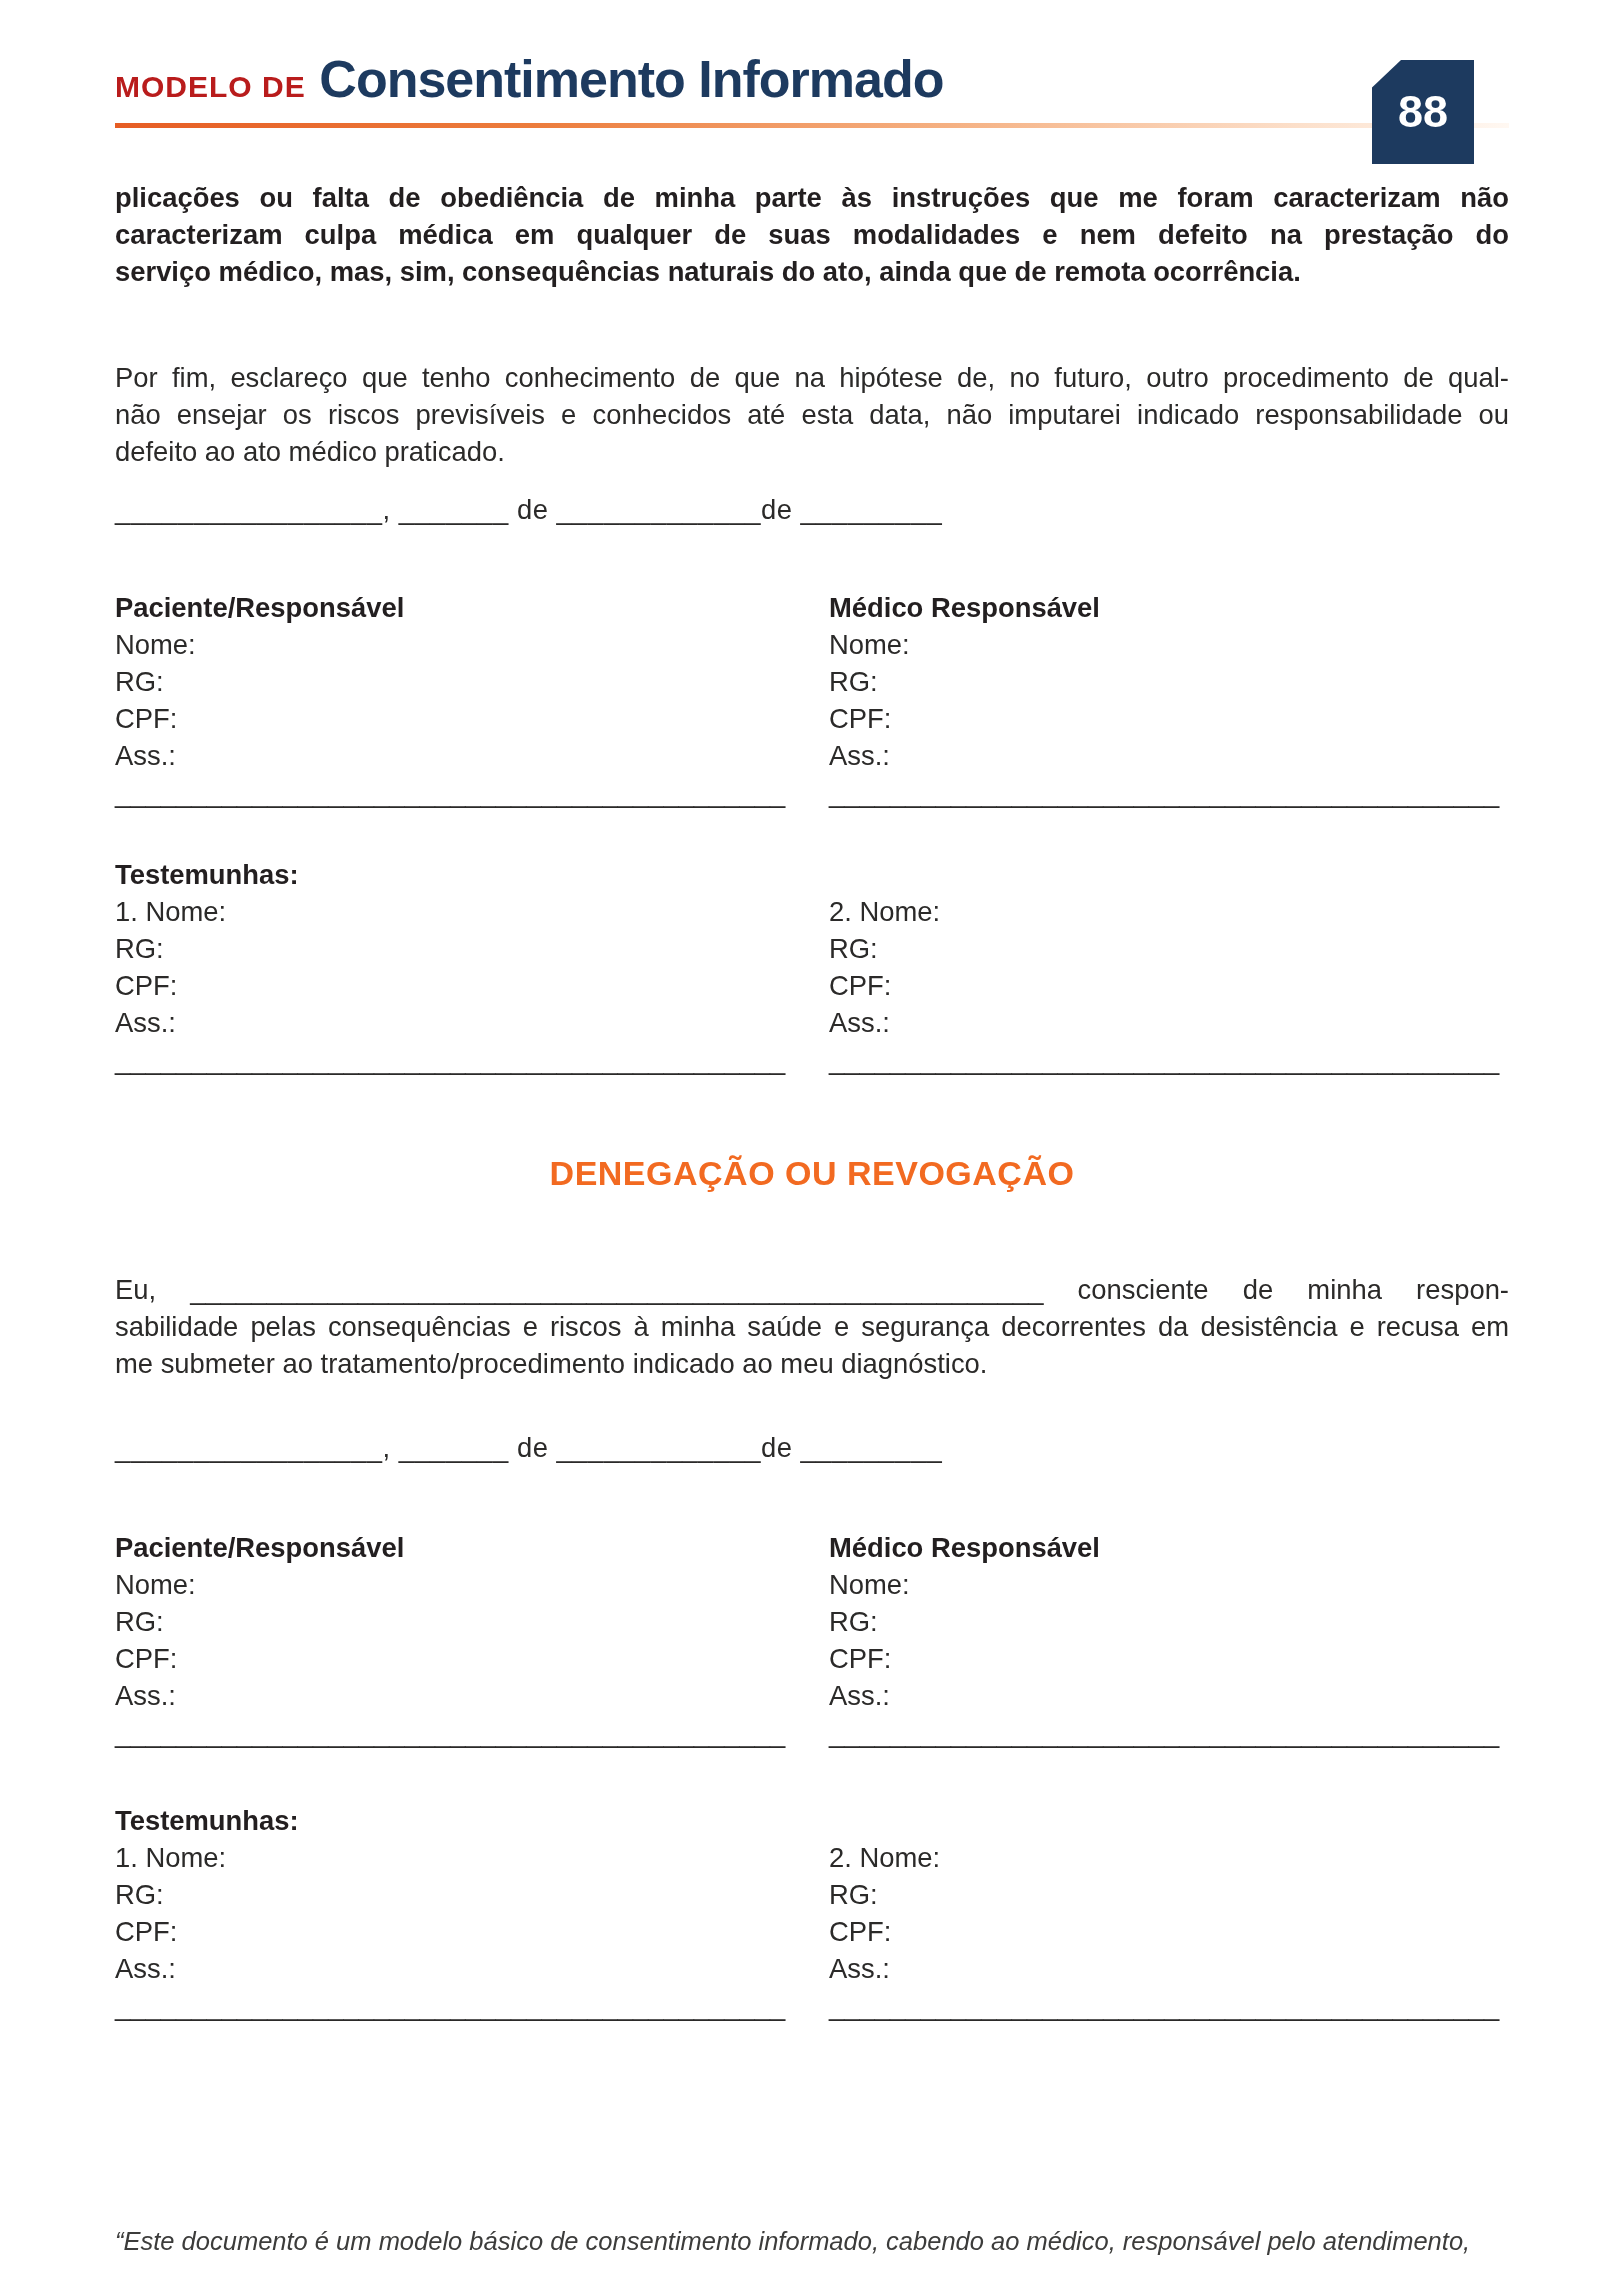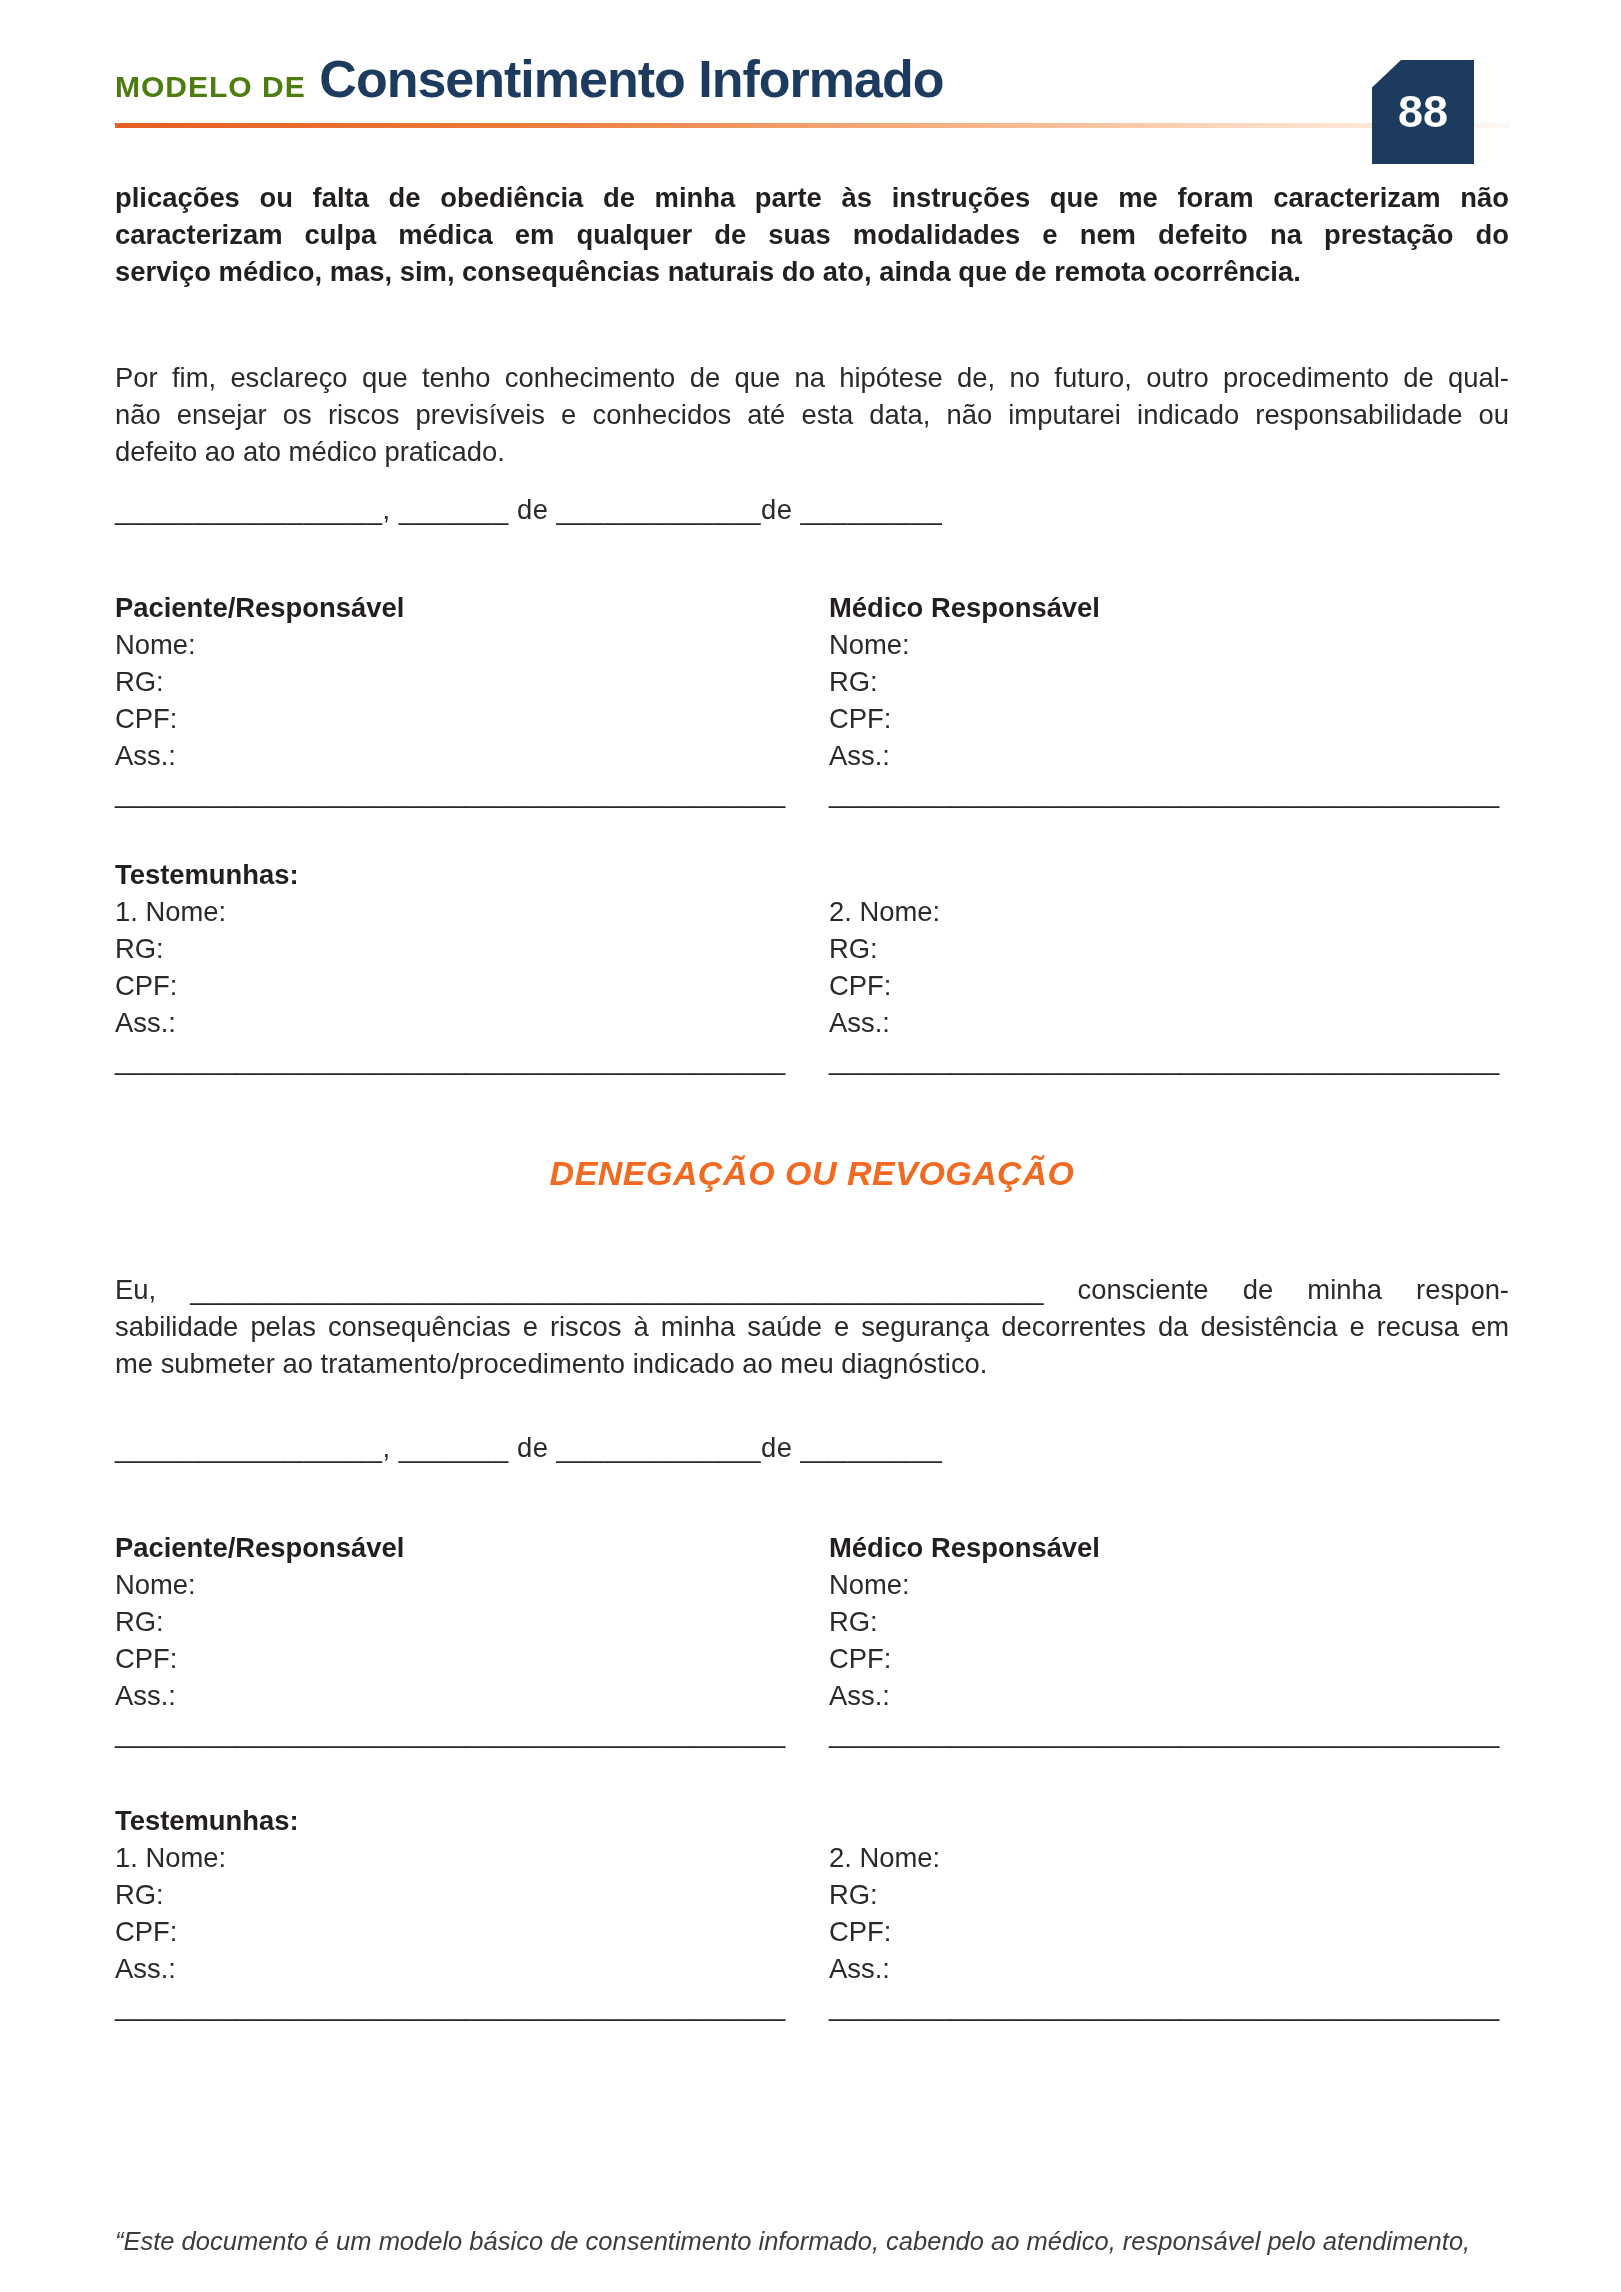--- a/index.html
+++ b/index.html
@@ -11,21 +11,21 @@
     font-family:"Liberation Sans", sans-serif;
     color:#2b2a29;
     overflow:hidden;
   }
   .content { padding:0 112px 0 115px; }
 
   
   .header-row { padding-top:49px; display:flex; align-items:baseline; }
   .kicker {
     font-weight:700; font-size:30px; letter-spacing:1px;
-    color:#4d7c0f; white-space:nowrap;
+    color:#b91c1c; white-space:nowrap;
   }
   .doc-title {
     font-weight:700; font-size:52px; letter-spacing:-1px;
     color:#1d3a5f; margin-left:13.7px; white-space:nowrap;
   }
   .header-rule {
     margin-top:13.7px; height:4.9px; width:100%;
     background:linear-gradient(90deg,#e65d24 0%,#ec7c3c 30%,#f5b183 60%,#fce0cb 85%,#fff8f2 100%);
   }
   .page-badge {
@@ -52,21 +52,21 @@
   .sig-block.second { margin-top:63px; }
   .wit-block { margin-top:45px; }
   .wit-block.second { margin-top:51px; }
   .sig-row { font-size:27.4px; line-height:37px; }
   .sig-head { font-weight:700; color:#231f20; }
   .wit-head { font-weight:700; color:#231f20; font-size:27.4px; line-height:37px; }
 
   
   .rev-heading {
     margin-top:76px; text-align:center;
-    color:#f26a21; font-weight:700; font-size:34px; letter-spacing:0.5px;font-style:italic;
+    color:#f26a21; font-weight:700; font-size:34px; letter-spacing:0.5px;
   }
   .eu-para { margin-top:78px; }
 
   
   .footer-note {
     margin-top:196px; font-style:italic; font-weight:500;
     font-size:25.5px; line-height:43px; color:#3c3c3b;
   }
 </style>
 </head>

